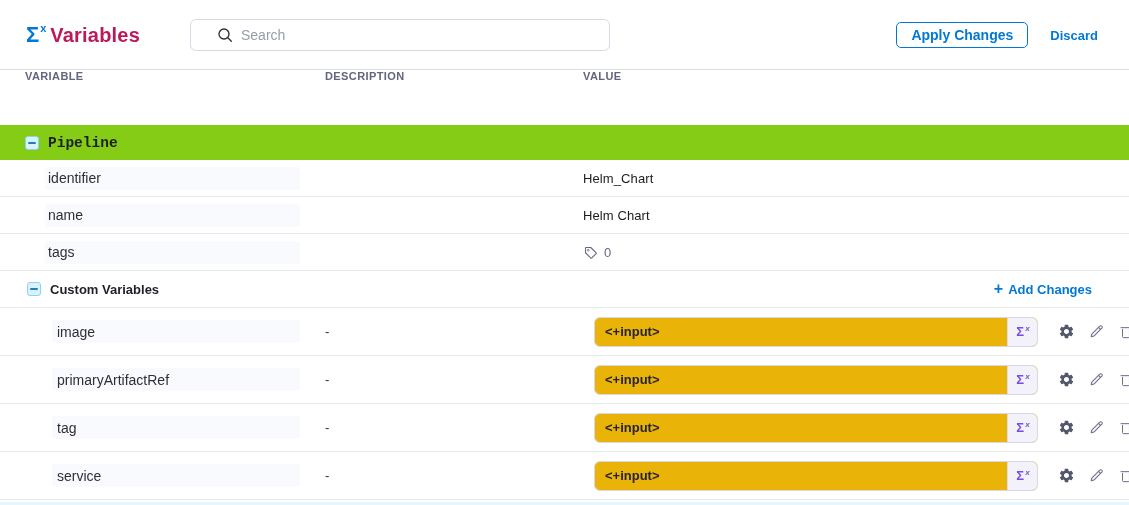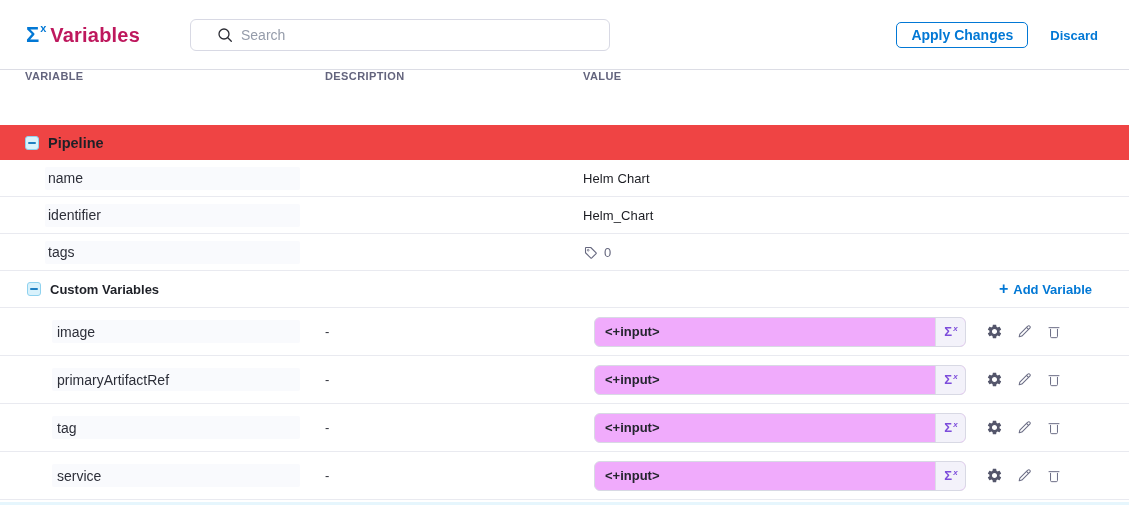--- a/index.html
+++ b/index.html
@@ -30,21 +30,21 @@
 
   
   .thead { height:55px; display:flex; align-items:flex-start; }
   .th { font-size:11px; font-weight:700; color:#63647d; letter-spacing:.4px; }
   .c-var  { width:300px; flex:0 0 auto; display:flex; align-items:center; }
   .c-desc { width:260px; flex:0 0 auto; padding-left:25px; }
   .c-val  { flex:1; display:flex; align-items:center; padding-left:23px; }
   .thead .c-var { padding-left:25px; }
 
   .section-hdr { height:35px; display:flex; align-items:center; }
-  .section-hdr.pipeline { background:#ef4444; }
+  .section-hdr.pipeline { background:#84cc16;font-family:Liberation Mono, monospace; }
   .section-hdr.custom { height:37px; border-bottom:1px solid #e9eaf0; }
   .collapse-box { width:14px; height:14px; border:1px solid #8fd2ef; background:#d9f2fc;
     border-radius:3px; display:flex; align-items:center; justify-content:center;
     flex:0 0 auto; cursor:pointer; }
   .collapse-box::after { content:""; width:8px; height:2px; background:#1e7fc2; border-radius:1px; }
   .pipeline .collapse-box { margin-left:25px; }
   .custom .collapse-box { margin-left:27px; }
   .sec-label-pipeline { margin-left:9px; font-size:14.5px; font-weight:700; color:#1e2027; }
   .sec-label-custom { margin-left:9px; font-size:13px; font-weight:600; color:#1e2027; }
   .add-var { margin-left:auto; margin-right:37px; color:#0278d5; font-size:13px; font-weight:600;
@@ -58,22 +58,22 @@
   .pill { background:#f9fafd; border-radius:2px; height:23px; display:flex; align-items:center;
     font-size:14px; color:#2d2f39; }
   .pill-pl { margin-left:45px; width:255px; padding-left:3px; }
   .pill-cu { margin-left:52px; width:266px; padding-left:5px; }
   .desc-text { font-size:13px; color:#2d2f39; }
   .val-text { font-size:13px; color:#1b1c22; font-weight:500; letter-spacing:.1px; }
   .tags-val { display:flex; align-items:center; gap:6px; color:#66687f; font-size:13px; }
 
   
   .row.cu .c-val { padding-left:34px; }
-  .val-input { width:372px; height:30px; border:1px solid #d8d9e4; border-radius:6px;
-    background:#f0abfc; display:flex; align-items:stretch; overflow:hidden; cursor:text;gap:32px; }
+  .val-input { width:444px; height:30px; border:1px solid #d8d9e4; border-radius:6px;
+    background:#eab308; display:flex; align-items:stretch; overflow:hidden; cursor:text;gap:32px; }
   .val-input .txt { flex:1; display:flex; align-items:center; padding-left:10px;
     font-size:13px; font-weight:600; color:#24252e; }
   .chip { width:30px; display:flex; align-items:center; justify-content:center;
     background:#f3f2fa; border-left:1px solid #dcdde8; color:#7d4ddb;
     font-weight:700; font-size:13px; cursor:pointer; }
   .chip sup { font-size:8px; position:relative; top:-3px; left:1px; font-style:italic; }
 
   .act-icon { display:flex; align-items:center; justify-content:center; cursor:pointer; flex:0 0 auto; }
   .act-gear { margin-left:20px; }
   .act-pencil { margin-left:13px; }
@@ -112,35 +112,35 @@
     <div class="c-val th">VALUE</div>
   </div>
 
   <div class="section-hdr pipeline">
     <span class="collapse-box"></span>
     <span class="sec-label-pipeline">Pipeline</span>
   </div>
 
   <div class="row pl">
     <div class="c-var">
+        <span class="pill pill-pl">identifier</span>
+      </div>
+    <div class="c-desc desc-text"></div>
+    <div class="c-val">
+        <span class="val-text">Helm_Chart</span>
+      </div>
+  </div>
+
+  <div class="row pl">
+    <div class="c-var">
         <span class="pill pill-pl">name</span>
       </div>
     <div class="c-desc desc-text"></div>
     <div class="c-val">
         <span class="val-text">Helm Chart</span>
-      </div>
-  </div>
-
-  <div class="row pl">
-    <div class="c-var">
-        <span class="pill pill-pl">identifier</span>
-      </div>
-    <div class="c-desc desc-text"></div>
-    <div class="c-val">
-        <span class="val-text">Helm_Chart</span>
       </div>
   </div>
 
   <div class="row pl">
     <div class="c-var">
         <span class="pill pill-pl">tags</span>
       </div>
     <div class="c-desc desc-text"></div>
     <div class="c-val">
       <span class="tags-val">
@@ -151,21 +151,21 @@
         <span>0</span>
       </span>
     </div>
   </div>
 
   <div class="section-hdr custom">
     <span class="collapse-box"></span>
     <span class="sec-label-custom">Custom Variables</span>
     <span class="add-var">
       <span class="plus">+</span>
-      <span>Add Variable</span>
+      <span>Add Changes</span>
     </span>
   </div>
 
   <div class="row cu">
     <div class="c-var">
         <span class="pill pill-cu">image</span>
       </div>
     <div class="c-desc desc-text">-</div>
     <div class="c-val">
       <div class="val-input">

